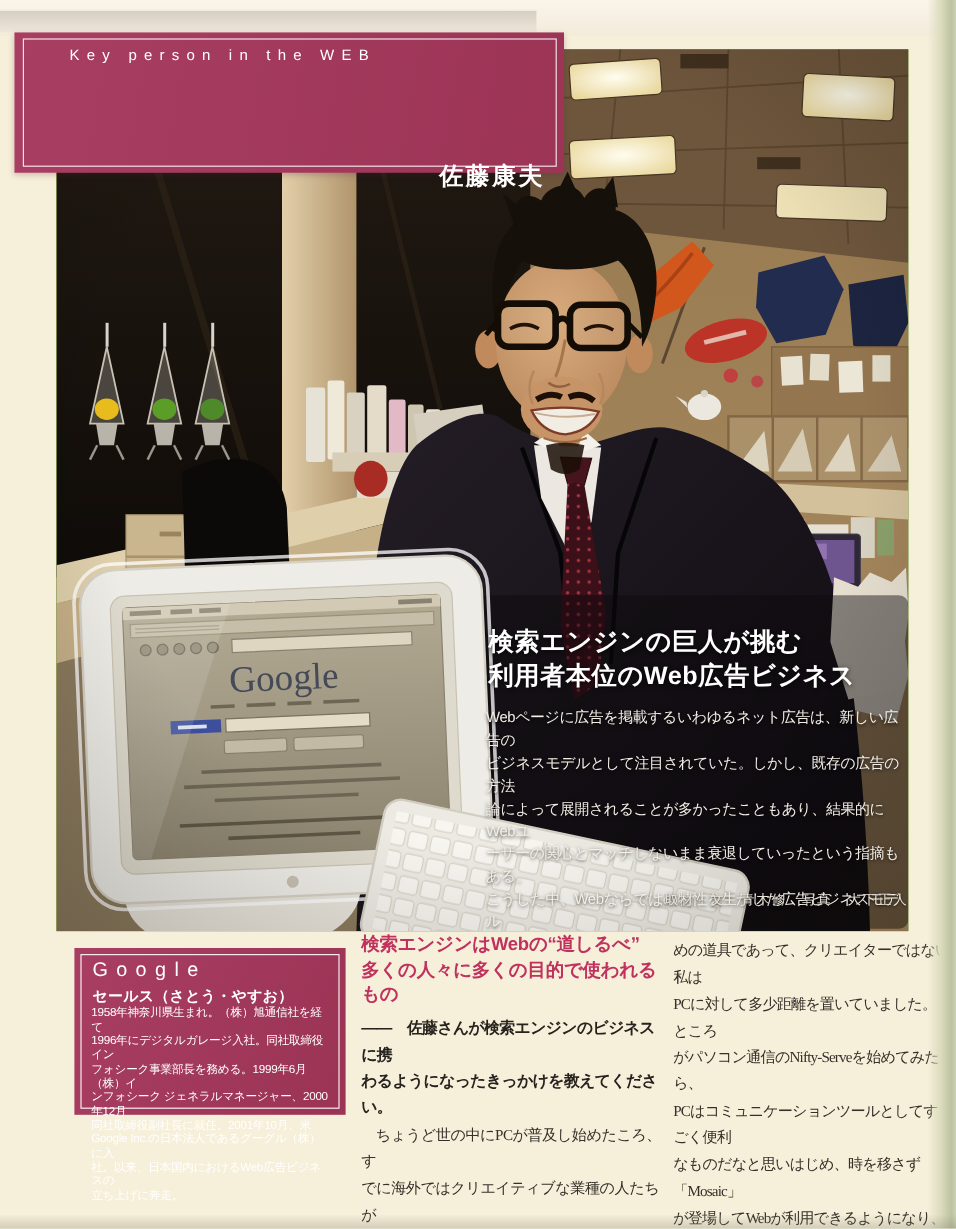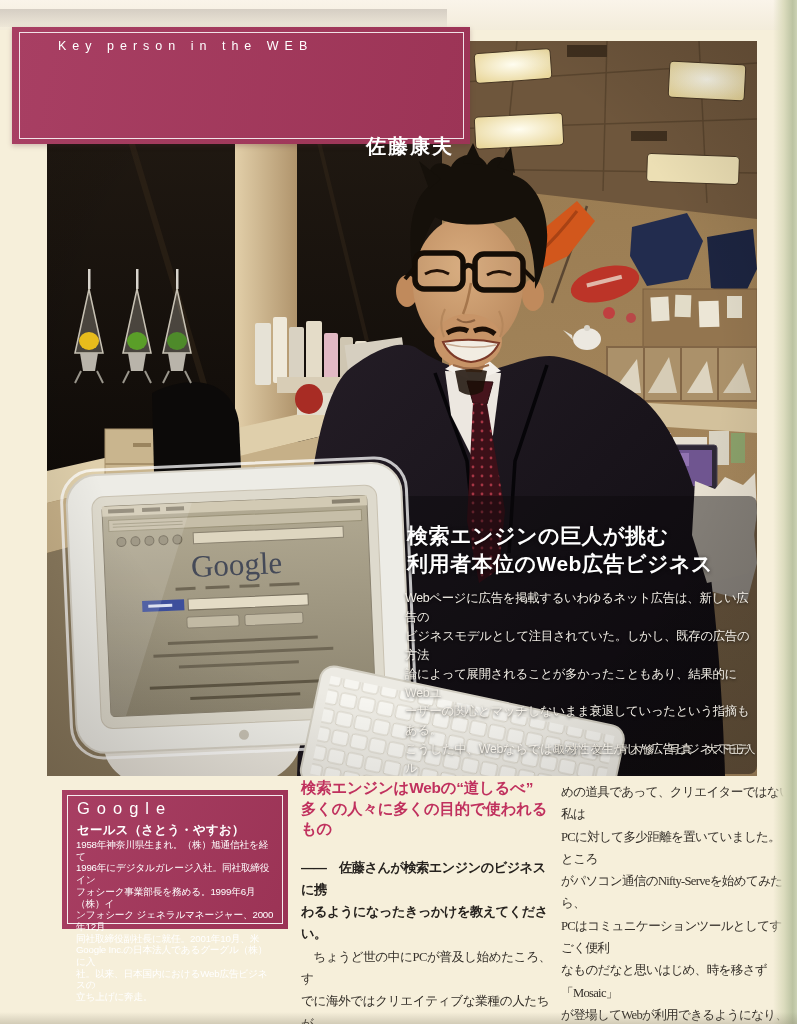--- a/index.html
+++ b/index.html
@@ -55,21 +55,21 @@
   .profile-name{position:absolute;left:15px;top:32px;color:#fff;
     font-size:12.4px;font-weight:700;letter-spacing:.3px;}
   .profile-bio{position:absolute;left:14px;top:49px;width:200px;color:#fff;
     font-size:9.7px;line-height:11.7px;letter-spacing:-.2px;white-space:pre-line;}
 
   
   .col-mid{position:absolute;left:301px;top:778px;width:256px;}
   .col-right{position:absolute;left:561px;top:781px;width:231px;}
   .section-heading{font-size:15.4px;line-height:20.5px;font-weight:700;
     color:#c0315e;letter-spacing:-.2px;white-space:pre-line;}
-  .question{margin-top:17px;font-size:13.2px;line-height:22.3px;font-weight:700;
+  .question{margin-top:6px;font-size:13.2px;line-height:22.3px;font-weight:700;
     color:#26221e;letter-spacing:-.5px;white-space:pre-line;}
   .answer{font-size:12.6px;line-height:22.3px;color:#35302a;letter-spacing:-.4px;
     white-space:pre-line;font-family:"Liberation Serif", serif;}
   .col-right .answer{letter-spacing:-.7px;}
 </style>
 </head>
 <body>
 
 <div class="page">
 

